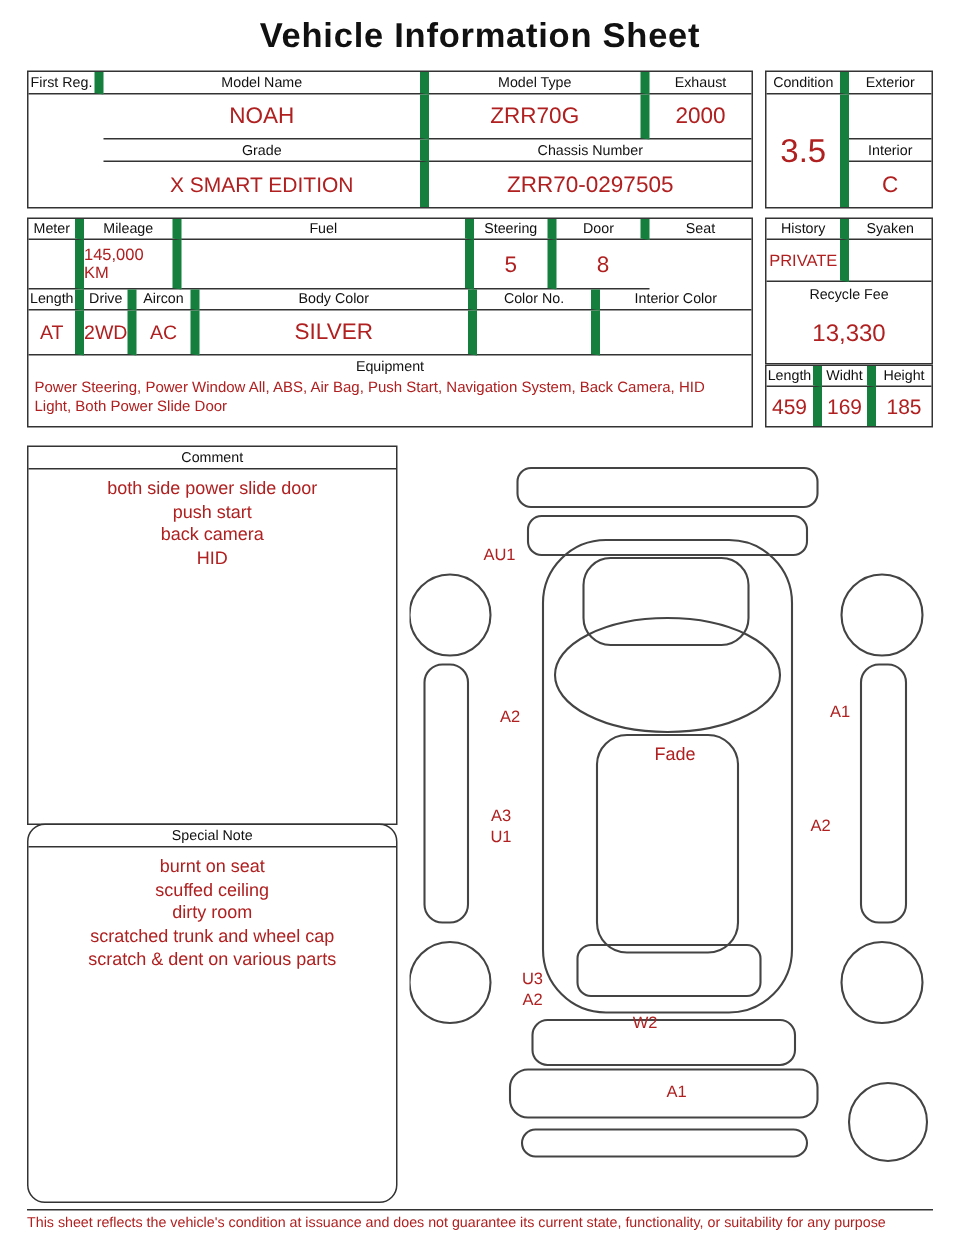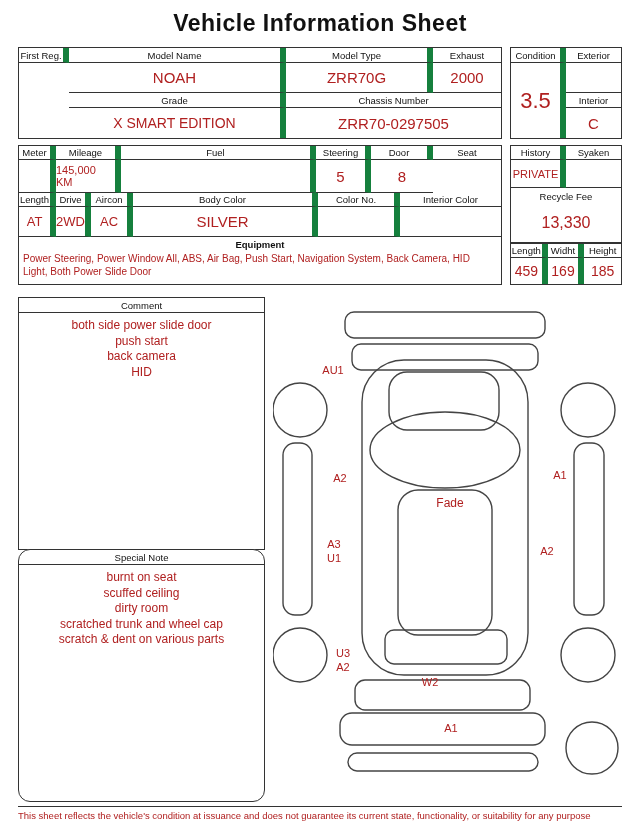--- a/index.html
+++ b/index.html
@@ -25,39 +25,39 @@
   .f11{font-size:11px}.f13{font-size:13px}.f14{font-size:14px}
   .f15{font-size:15px}.f16{font-size:16px}.f18{font-size:18px;line-height:1.05}.f22{font-size:22px}
   .w-r { width: 112px; flex: none; }
   .mt6 { margin-top: 6px; } .mt12 { margin-top: 12px; }
 
   .g-top { grid-template-columns: 50px 217px 147px 1fr; grid-template-rows: 15px 30px 15px 30px; }
   .g-cond { grid-template-columns: 1fr 1fr; grid-template-rows: 15px 30px 15px 30px; height: 92px; }
 
   .g-a { grid-template-columns: 37px 65px 195px 55px 62px 1fr; grid-template-rows: 14px 33px; }
   .g-b { grid-template-columns: 37px 35px 42px 185px 82px 1fr; grid-template-rows: 14px 30px; }
-  .equip-head { height: 14px; display:flex; align-items:center; justify-content:center;font-weight:bold; }
+  .equip-head { height: 14px; display:flex; align-items:center; justify-content:center; }
   .equip-text { padding: 1px 4px 2px 4px; font-size: 10px; line-height: 1.3; color:#b02020; }
 
   .g-hist { grid-template-columns: 1fr 1fr; grid-template-rows: 14px 28px 16px 38px; }
   .g-dim  { grid-template-columns: 1fr 1fr 1fr; grid-template-rows: 14px 26px; }
   .rcol { display: flex; flex-direction: column; justify-content: space-between; }
 
   .notes-col { width: 247px; flex: none; text-align: center; }
   .note-head { height: 15px; border-bottom: 1px solid #333; display:flex; align-items:center; justify-content:center; font-size: 9.5px; }
   .note-body { height: 236px; padding: 5px 7px; font-size: 12px; line-height: 1.3; color: #b02020; }
   .note2 { margin-top: -1px; border-radius: 12px; }
 
   .diagram { position: relative; flex: 1; height: 506px; }
   .diagram svg { position: absolute; inset: 0; }
   .mk { position: absolute; color: #b02020; font-size: 11px; line-height: 1.25;
         white-space: pre-line; text-align: center; transform: translate(-50%,-50%); }
   .mk0{left:60px;top:74px}.mk1{left:67px;top:182px}.mk2{left:287px;top:179px}
   .mk3{left:177px;top:206px;font-size:12px}.mk4{left:61px;top:255px}.mk5{left:274px;top:255px}
-  .mk6{left:70px;top:364px}.mk7{left:157px;top:386px}.mk8{left:178px;top:432px}
+  .mk6{left:82px;top:364px}.mk7{left:157px;top:386px}.mk8{left:178px;top:432px}
 
   .footer { margin-top: 3px; border-top: 1px solid #333; padding-top: 3px;
             font-size: 9.5px; color: #b02020; text-align: left; }
 </style>
 </head>
 <body>
 
 <div class="sheet">
 
   <h1 class="title">Vehicle Information Sheet</h1>

